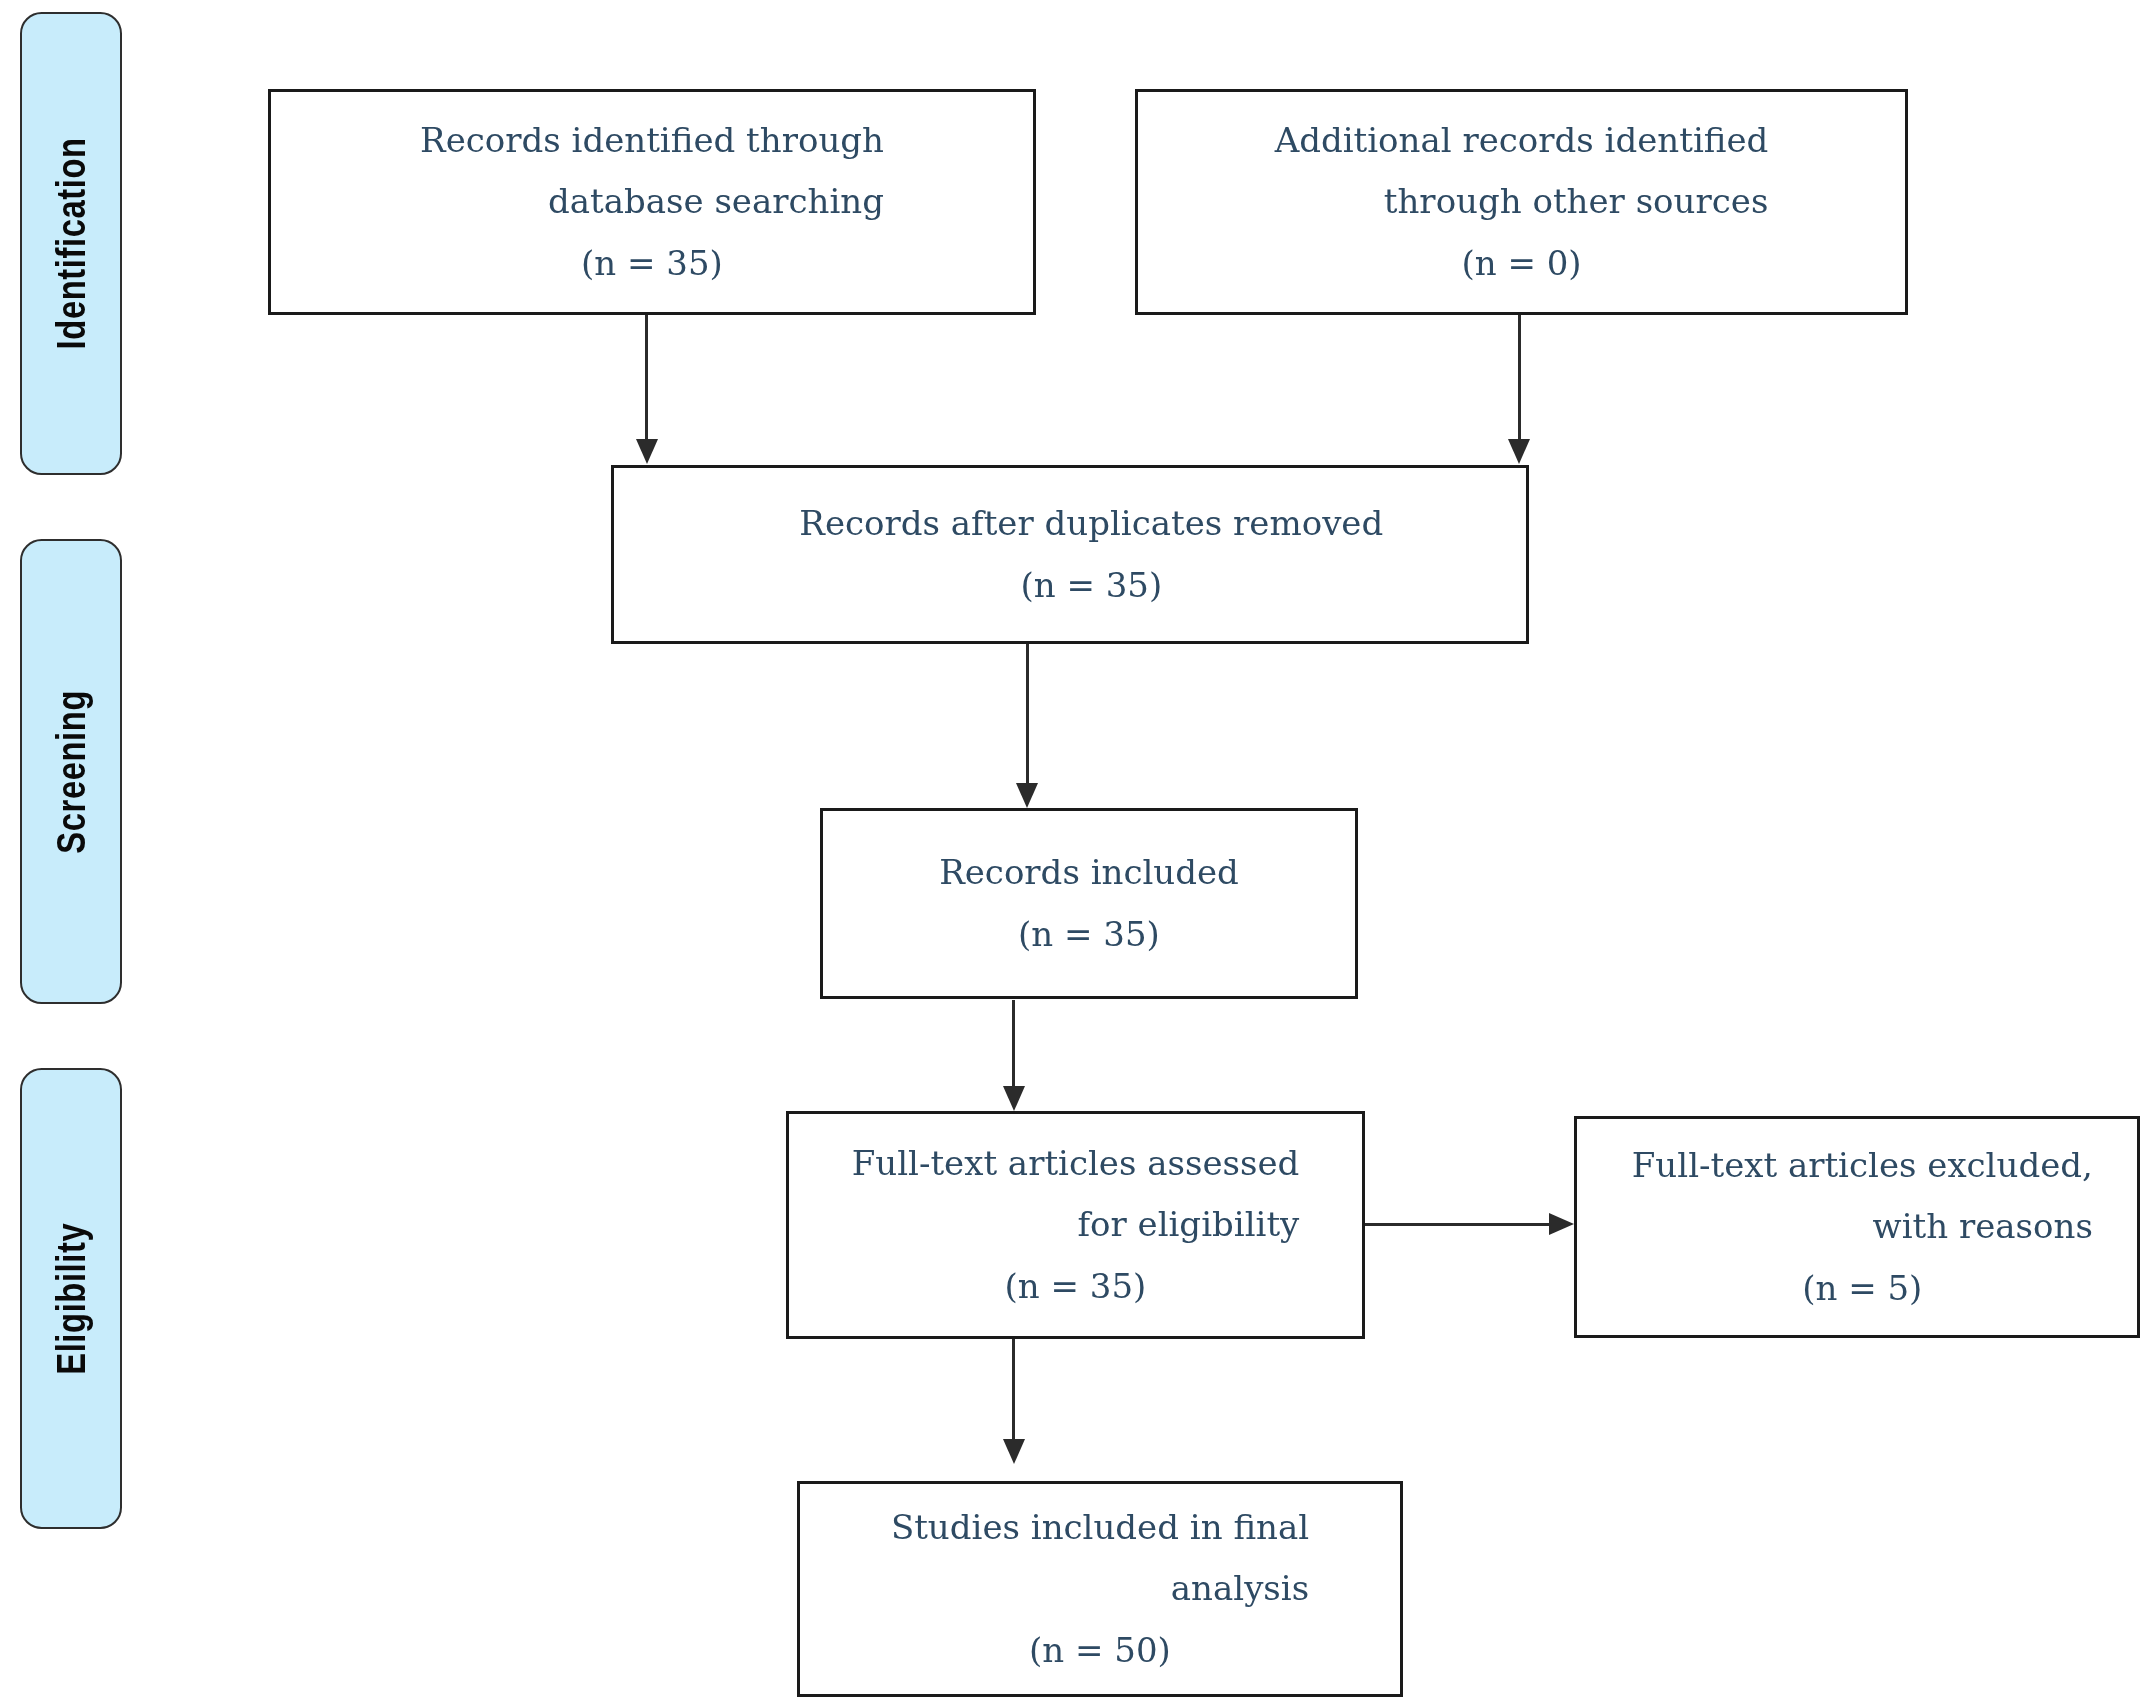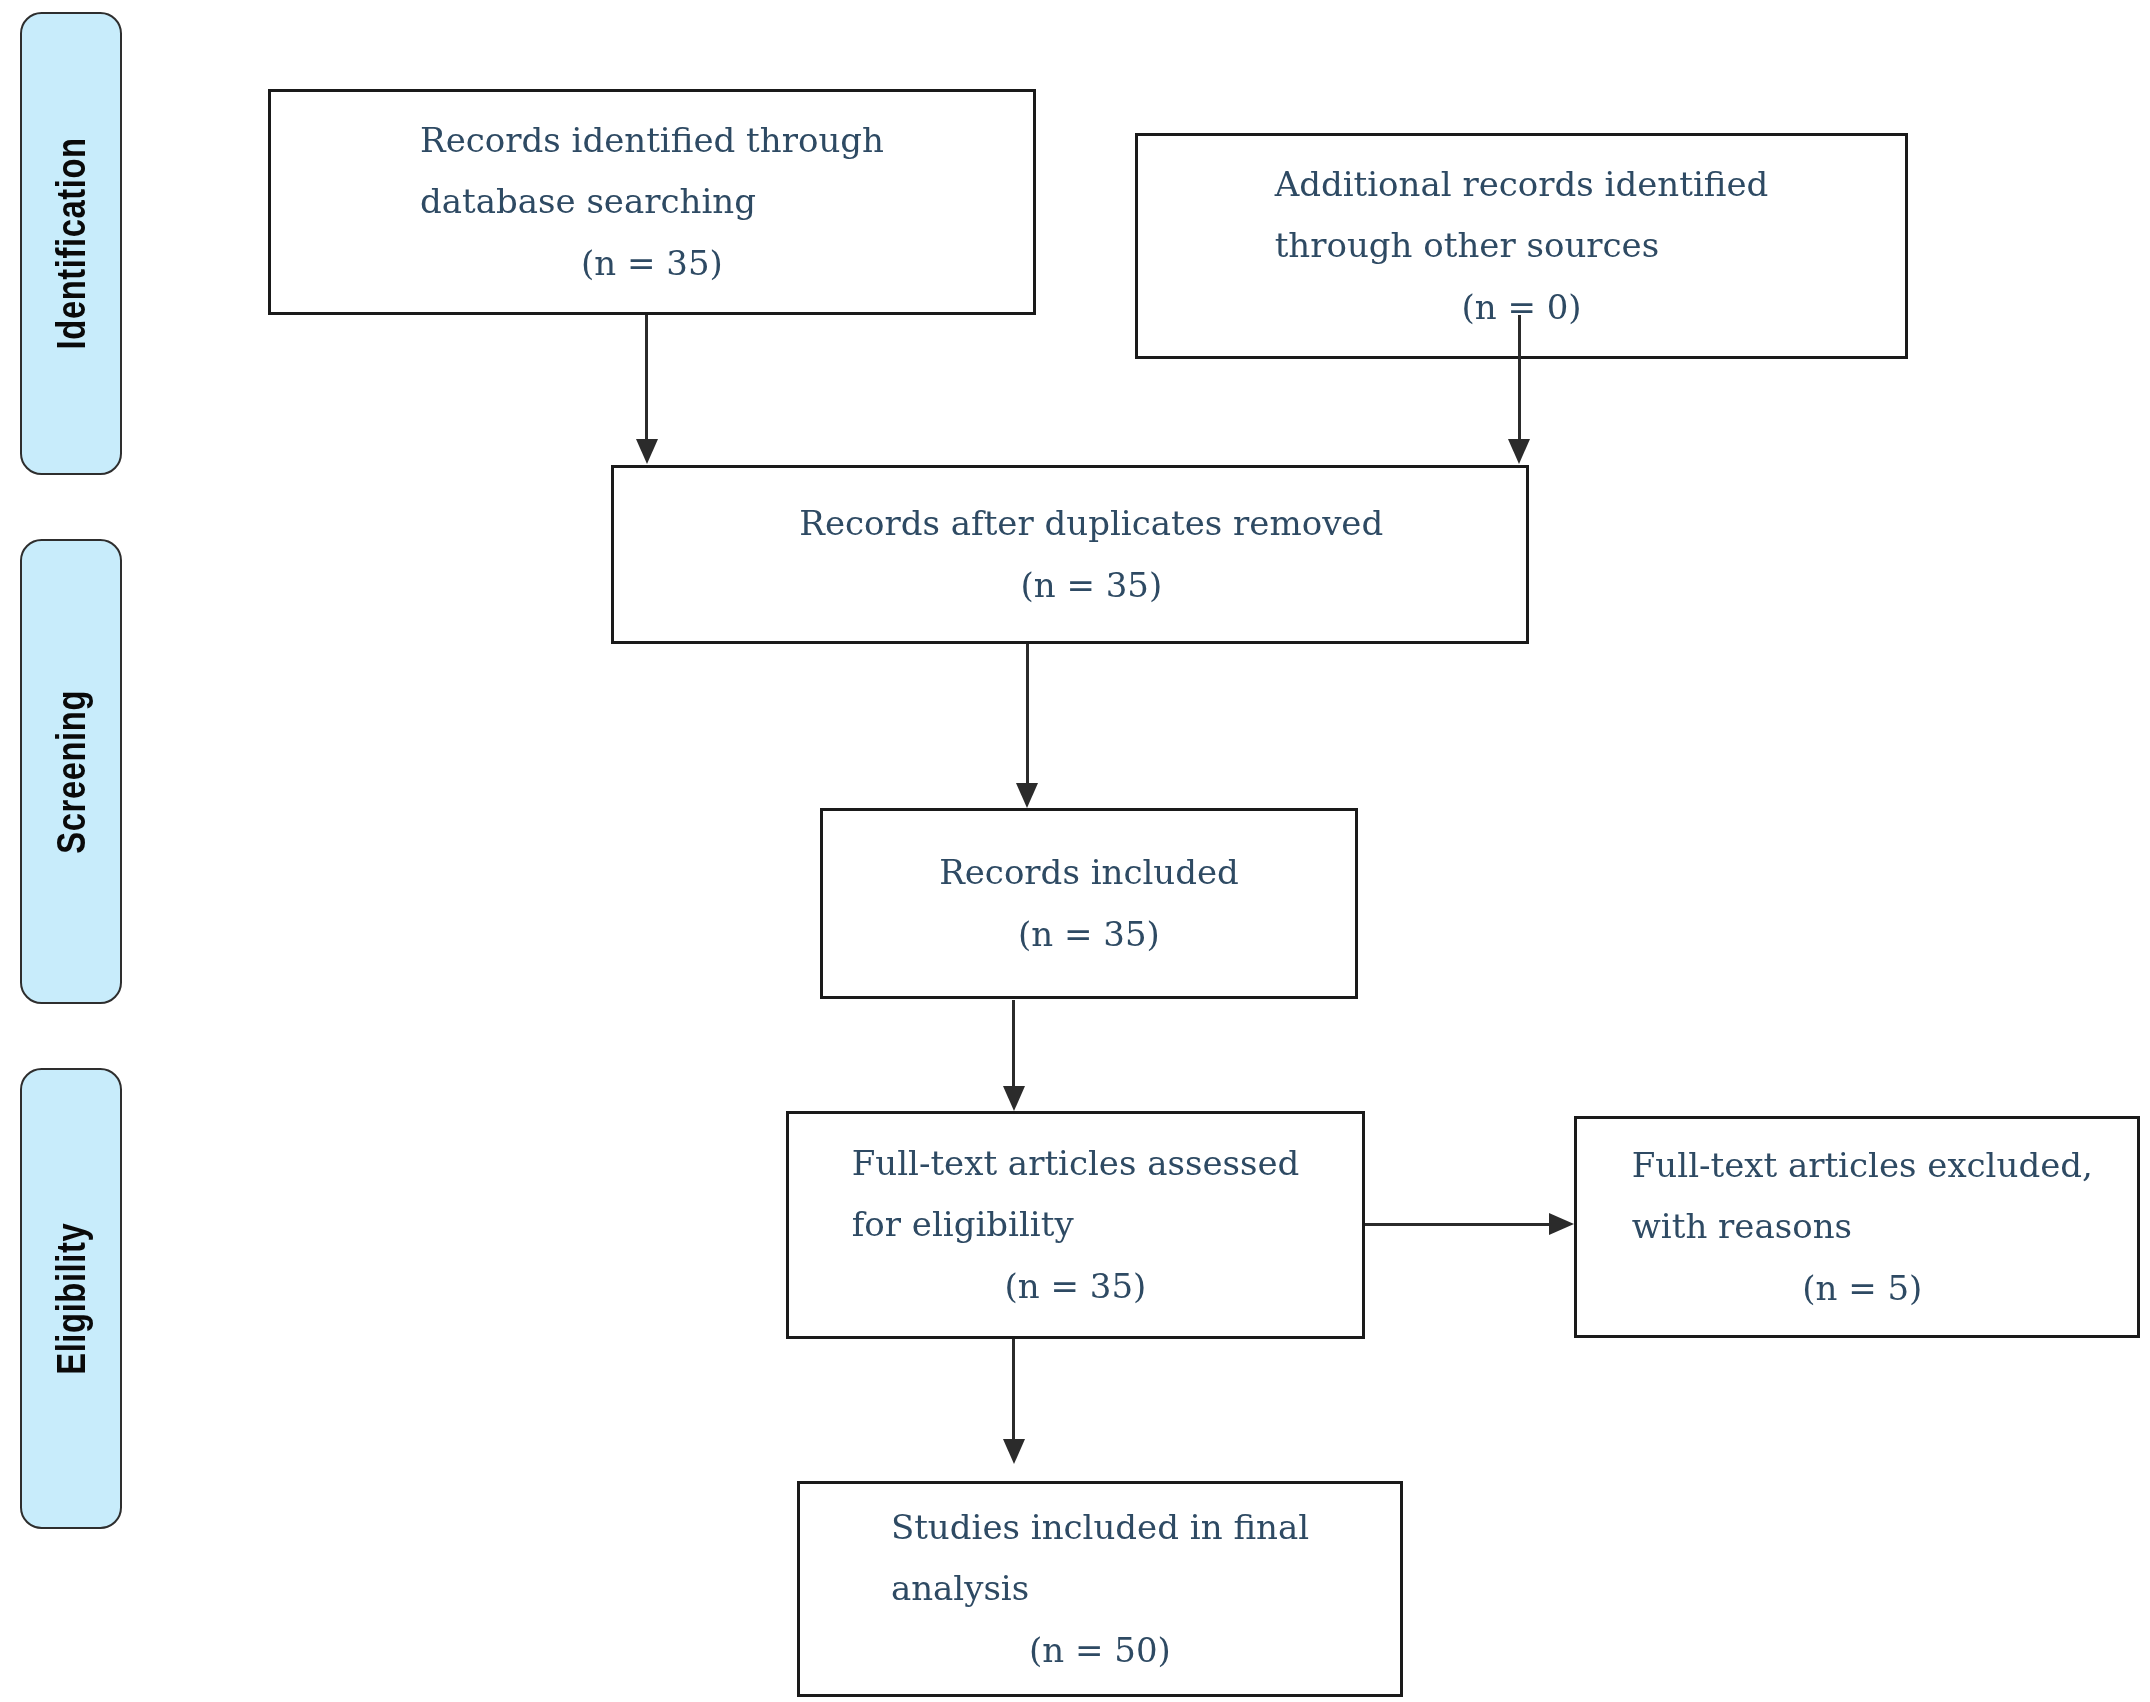--- a/index.html
+++ b/index.html
@@ -22,21 +22,21 @@
   
   .fbox {
     position: absolute;
     box-sizing: border-box;
     border: 3.4px solid var(--box-border, #1a1a1a);
     background: #fff;
     display: flex;
     flex-direction: column;
     align-items: center;
     justify-content: center;
-    text-align: left;
+    text-align: right;
     font-family: "DejaVu Serif", serif;
     color: var(--box-text, #2e4a63);
     font-size: 34px;
     line-height: 1.8;
     white-space: pre-line;
     padding: 0 5.4px;
   }
   
   .stage {
     position: absolute;
@@ -87,21 +87,21 @@
   <div class="stage" style="left:20px; top:1068px; width:102px; height:461px;">
     <span class="stage-text">Eligibility</span>
   </div>
 
   <div class="fbox" style="left:268px; top:89px; width:768px; height:226px;">
     <span>Records identified through
 database searching</span>
     <span>(n = 35)</span>
   </div>
 
-  <div class="fbox" style="left:1135px; top:89px; width:773px; height:226px;margin-top:44px;">
+  <div class="fbox" style="left:1135px; top:89px; width:773px; height:226px;">
     <span>Additional records identified
 through other sources</span>
     <span>(n = 0)</span>
   </div>
 
   <div class="fbox" style="left:611px; top:465px; width:918px; height:179px;padding-left:48px;">
     <span>Records after duplicates removed</span>
     <span>(n = 35)</span>
   </div>
 

